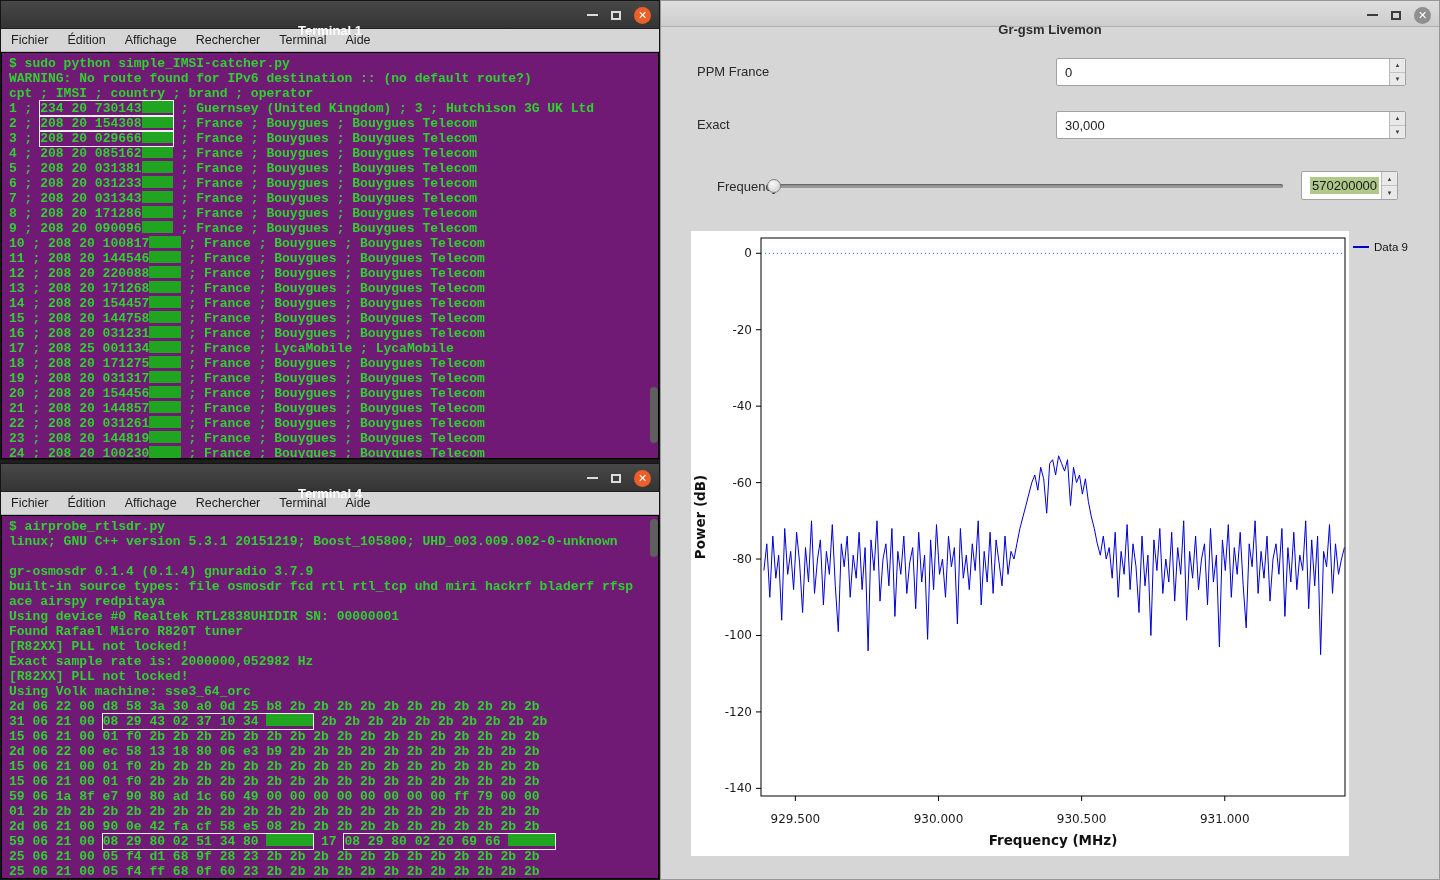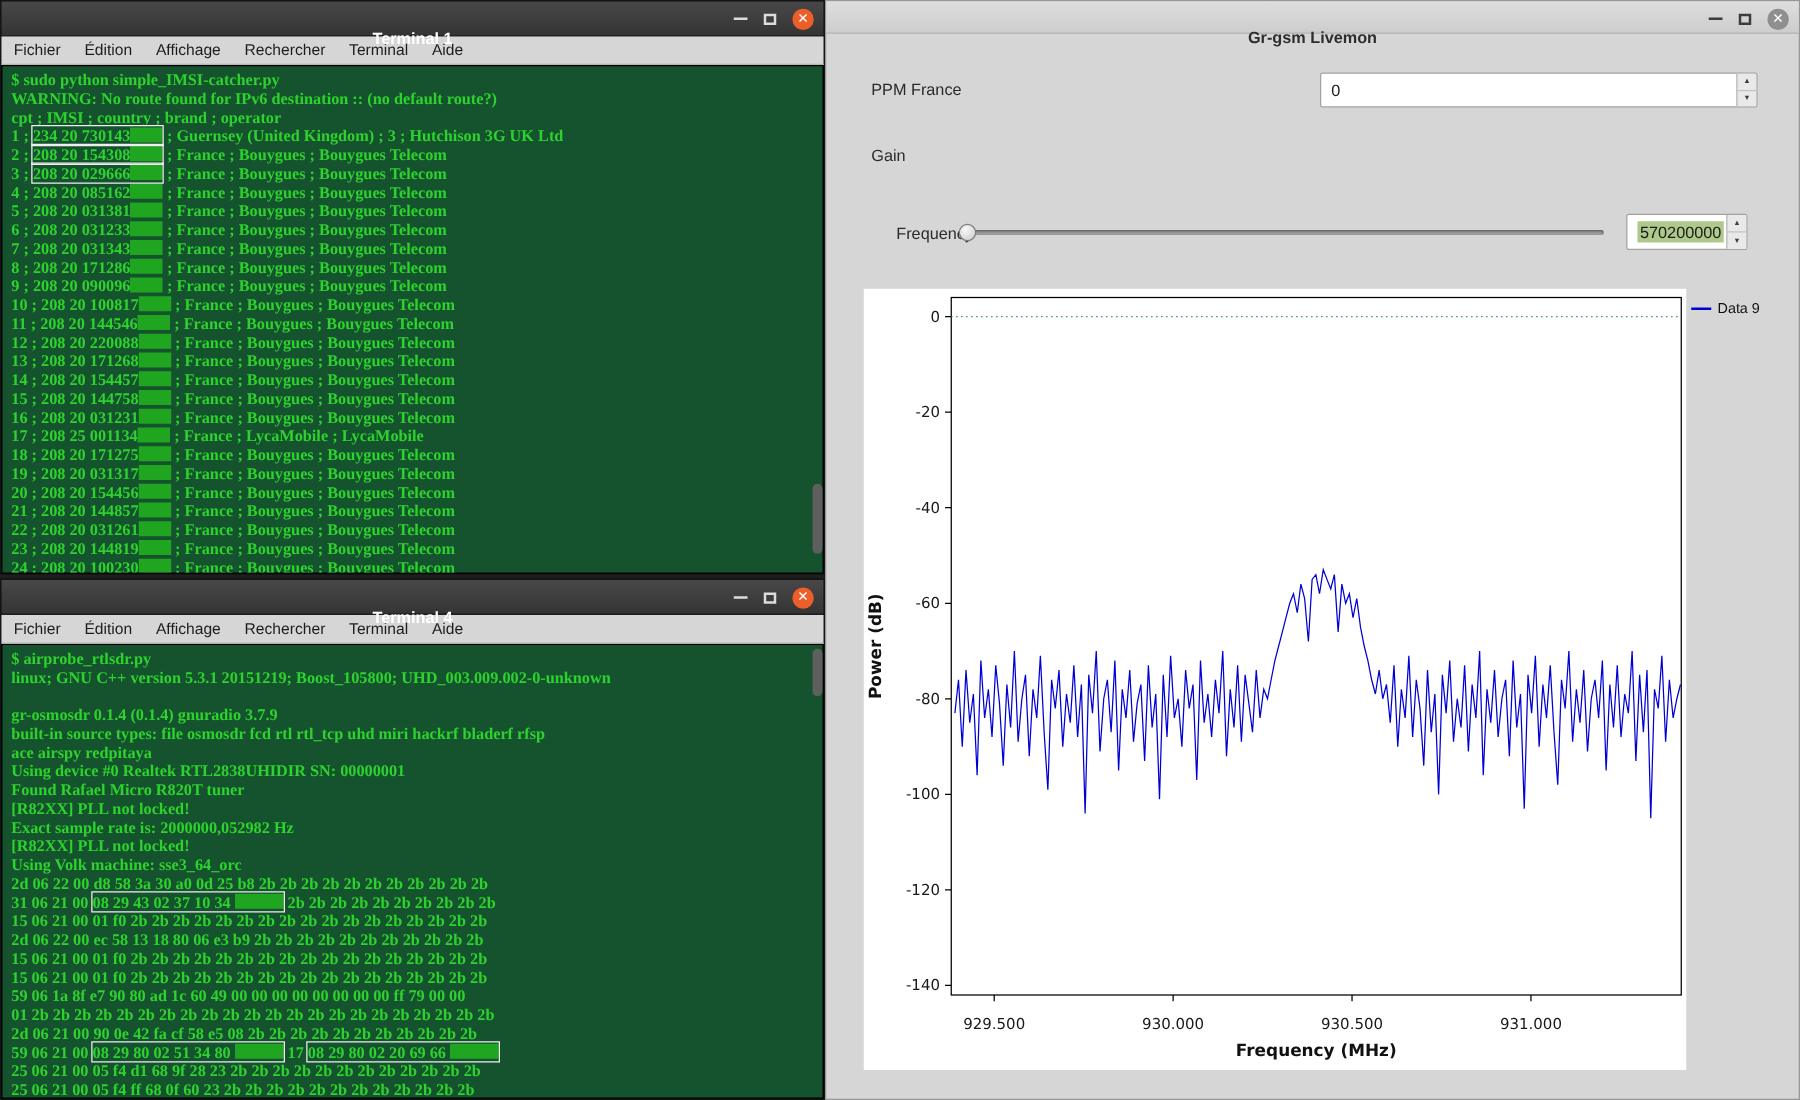--- a/index.html
+++ b/index.html
@@ -20,21 +20,21 @@
   .btn-close { width:17px; height:17px; border-radius:50%; background:#ec5f28;
     color:#fff; font-size:11px; line-height:16px; text-align:center; font-weight:bold; }
   .titlebar-light .btn-min { background:#3c3c3c; }
   .titlebar-light .btn-max { border-color:#3c3c3c; }
   .titlebar-light .btn-close { background:#8f8f8f; }
   .menubar { height:23px; background:#d6d6d6; border-bottom:1px solid #b5b5b5;
     display:flex; align-items:center; padding-left:10px; gap:19px;
     font-size:12.5px; color:#1d1d1d; }
   .menu-item { cursor:default;text-align:right; }
   .term-body { position:absolute; left:1px; right:1px; bottom:1px; overflow:hidden;
-    background:#14532d; font-family:Liberation Serif, serif;
+    background:#701a75; font-family:Liberation Mono, monospace;
     font-size:13px; line-height:15px; font-weight:bold; color:#2ed22e;
     padding:3px 0 0 7px; white-space:pre; }
   #t1-body { top:52px; } #t2-body { top:52px; }
   .tline { min-height:15px; }
   .redact { display:inline-block; background:#1fa51f; height:12px; vertical-align:-1px; }
   .hlbox { outline:1px solid #efefef; }
   .scroll-thumb { position:absolute; width:8px; right:1px; background:#5f5f5f; border-radius:4px; }
 
   
   #livemon { background:#d6d6d6; border:1px solid #979797; }
@@ -121,21 +121,28 @@
 
   <span class="ctl-label" style="left:36px;top:63px;">PPM France</span>
   <div class="spinbox" style="left:395px;top:57px;width:350px;height:28px;">
     <span class="spin-value">0</span>
     <span class="spinner">
       <span class="sb">▲</span>
       <span class="sb">▼</span>
     </span>
   </div>
 
-  <span class="ctl-label" style="left:36px;top:116px;">Gain</span>
+  <span class="ctl-label" style="left:36px;top:116px;">Exact</span>
+  <div class="spinbox" style="left:395px;top:110px;width:350px;height:28px;">
+    <span class="spin-value">30,000</span>
+    <span class="spinner">
+      <span class="sb">▲</span>
+      <span class="sb">▼</span>
+    </span>
+  </div>
 
   <span class="ctl-label" style="left:36px;top:178px;margin-left:20px;">Frequency</span>
   <div class="slider-track" style="left:112px;top:183px;width:510px;"></div>
   <div class="slider-handle" style="left:106px;top:178px;"></div>
   <div class="spinbox" style="left:640px;top:170px;width:97px;height:29px;">
     <span class="spin-value">
         <span class="sel">570200000</span>
       </span>
     <span class="spinner">
       <span class="sb">▲</span>

